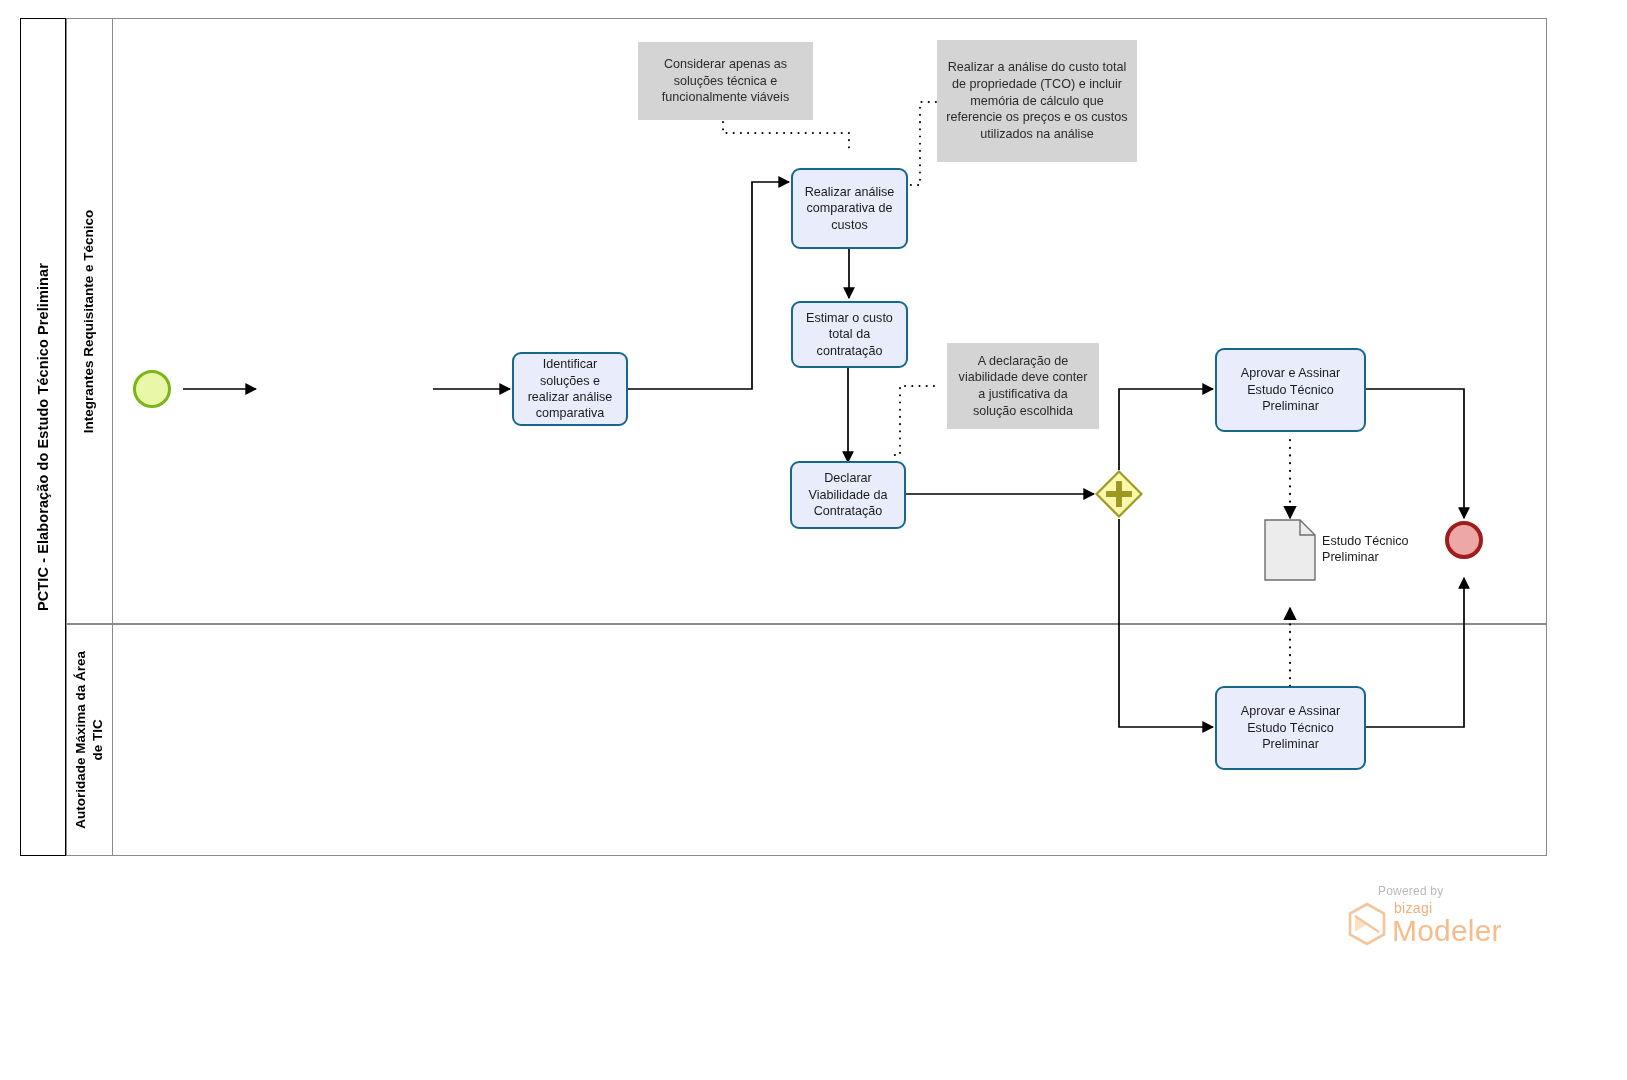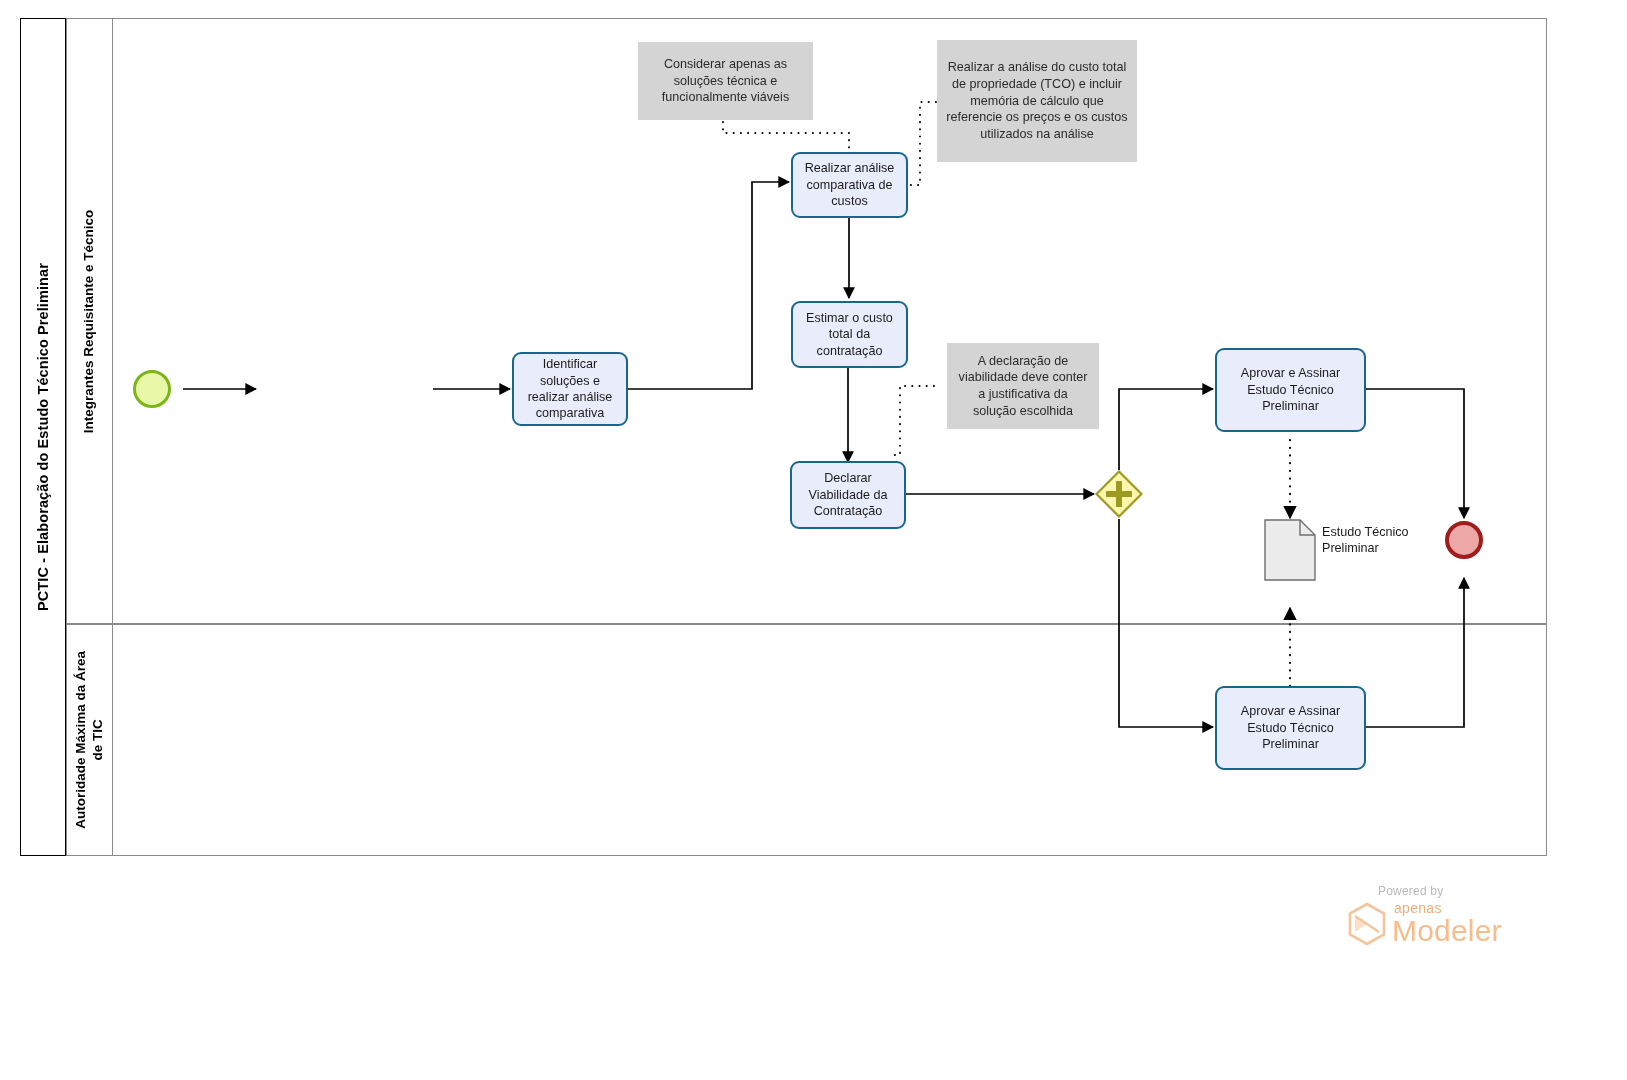--- a/index.html
+++ b/index.html
@@ -41,21 +41,21 @@
   .gw svg{display:block;}
 
   
   .note{position:absolute;box-sizing:border-box;background:#d4d4d4;border:1px solid #d4d4d4;
         display:flex;align-items:center;justify-content:center;text-align:center;
         font-size:12.6px;color:#2b2b2b;line-height:1.33;padding:0 8px;}
 
   
   .dataobj{position:absolute;width:52px;height:62px;}
   .dataobj svg{display:block;}
-  .dataobj-label{position:absolute;font-size:12.6px;color:#1b1b1b;line-height:1.31;text-align:left;white-space:nowrap;}
+  .dataobj-label{position:absolute;font-size:12.6px;color:#1b1b1b;line-height:1.31;text-align:left;white-space:nowrap;margin-top:9px;}
 
   
   #flows{position:absolute;left:0;top:0;width:1627px;height:1080px;pointer-events:none;}
 
   
   .logo{position:absolute;left:1338px;top:880px;width:200px;height:80px;}
   .logo-powered{position:absolute;left:40px;top:4px;font-size:12px;color:#b9b9b9;letter-spacing:.2px;}
   .logo-hex{position:absolute;left:8px;top:22px;width:42px;height:44px;}
   .logo-bizagi{position:absolute;left:56px;top:20px;font-size:14px;color:#f0b07a;letter-spacing:.3px;}
   .logo-modeler{position:absolute;left:54px;top:34px;font-size:30px;color:#f6bd8c;letter-spacing:.2px;}
@@ -130,21 +130,21 @@
   </svg>
 
   <div class="ev ev-start" style="left:133px;top:370px;"></div>
   <div class="ev ev-end" style="left:1445px;top:521px;"></div>
 
 
   <div class="task" style="left:512px;top:352px;width:116px;height:74px;justify-content:center;">
     <span>Identificar soluções e realizar análise comparativa</span>
   </div>
 
-  <div class="task" style="left:791px;top:152px;width:117px;height:66px;">
+  <div class="task" style="left:791px;top:168px;width:117px;height:81px;">
     <span>Realizar análise comparativa de custos</span>
   </div>
 
   <div class="task" style="left:791px;top:301px;width:117px;height:67px;">
     <span>Estimar o custo total da contratação</span>
   </div>
 
   <div class="task" style="left:790px;top:461px;width:116px;height:68px;">
     <span>Declarar Viabilidade da Contratação</span>
   </div>
@@ -191,17 +191,17 @@
 
   <div class="logo">
     <div class="logo-powered">Powered by</div>
     <div class="logo-hex">
       <svg width="42" height="44" viewBox="0 0 42 44" xmlns="http://www.w3.org/2000/svg">
         <path d="M21,2 L38,11.5 V32.5 L21,42 L4,32.5 V11.5 Z" fill="none" stroke="#f4c49a" stroke-width="2.6"></path>
         <path d="M9,14 L21,22 L9,30 Z" fill="#fbe0c6"></path>
         <path d="M9,14 L33,30" stroke="#f4c49a" stroke-width="2.2" fill="none"></path>
       </svg>
     </div>
-    <div class="logo-bizagi">apenas</div>
+    <div class="logo-bizagi">bizagi</div>
     <div class="logo-modeler">Modeler</div>
   </div>
 
 </div>
 
 </body></html>

